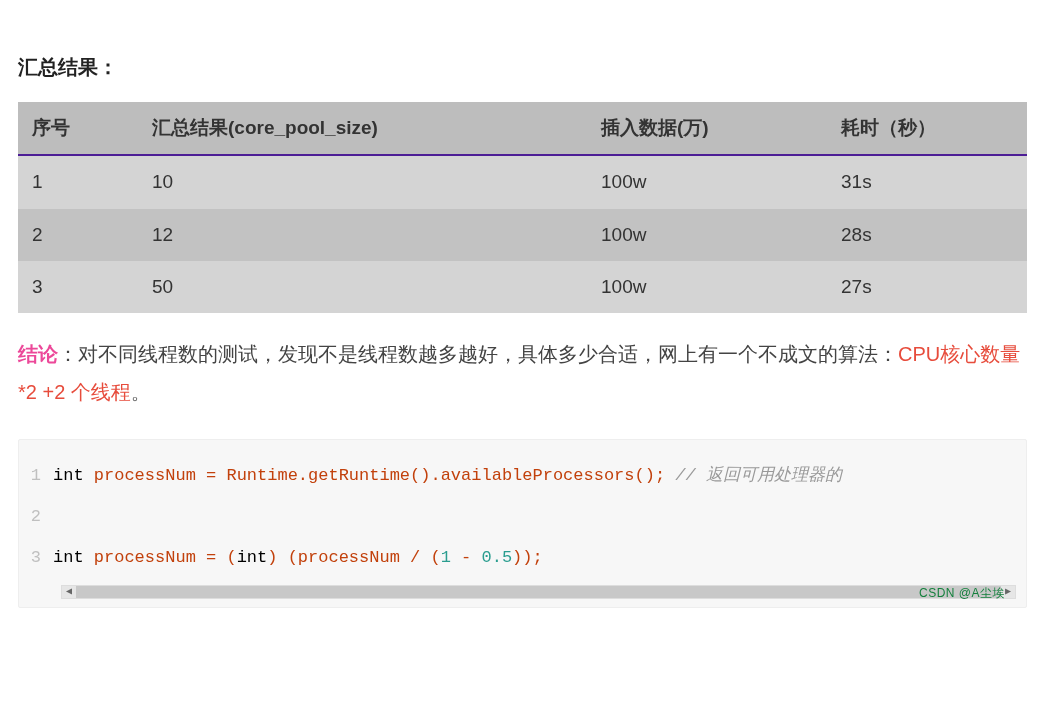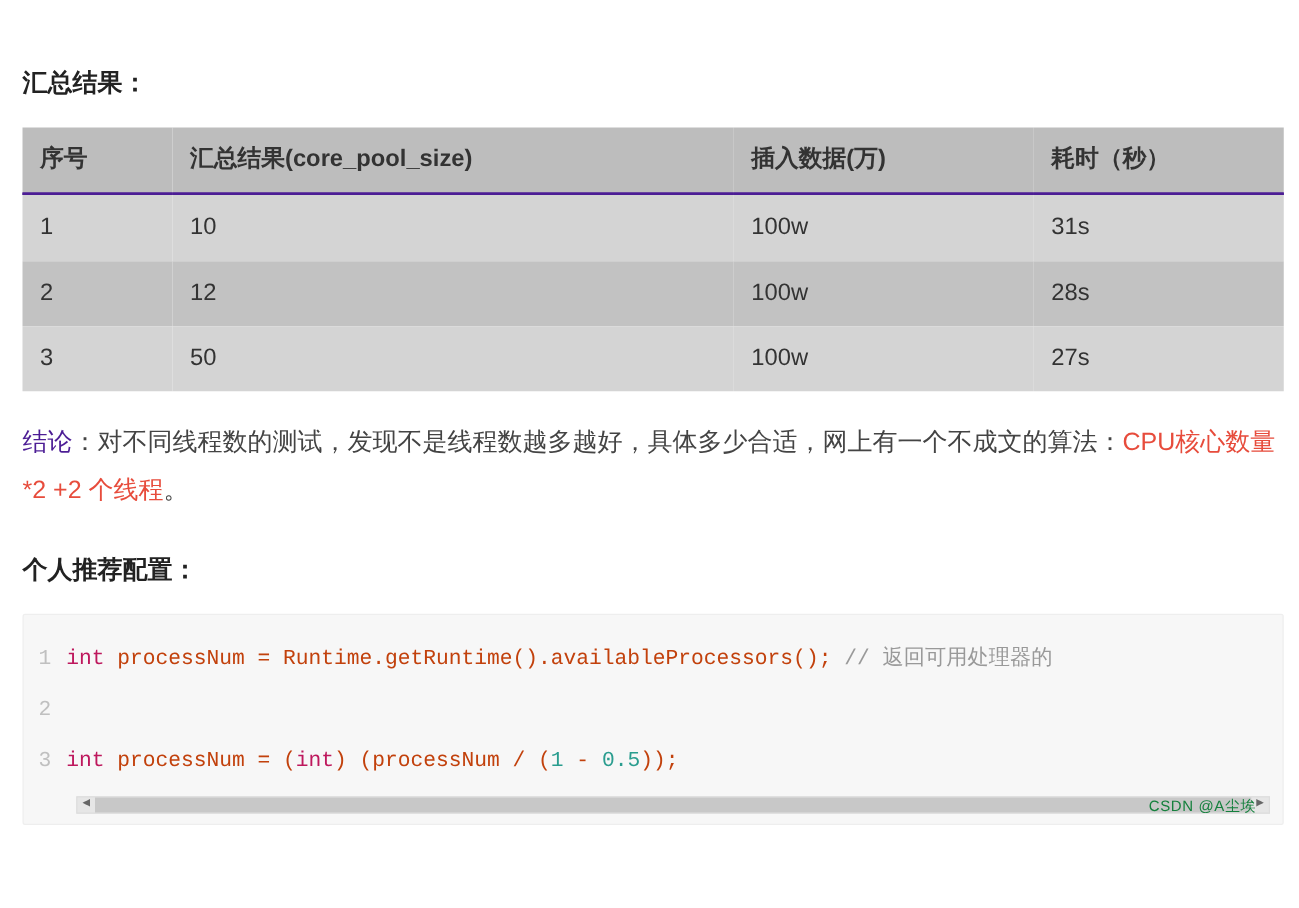--- a/index.html
+++ b/index.html
@@ -38,21 +38,21 @@
     .tbl tr.even td { background: #c2c2c2; }
     .col-1 { width: 120px; }
     .col-3 { width: 240px; }
     .col-4 { width: 200px; }
     .conclusion {
       font-size: 20px;
       line-height: 1.9;
       color: #444;
       margin-bottom: 28px;
     }
-    .conclusion .label { font-weight: 400; color: #4c1d95; }
+    .conclusion .label { font-weight: 700; color: #ec4899; }
     .formula { color: #e74c3c; }
     .code-block {
       background: #f7f7f7;
       border: 1px solid #eee;
       border-radius: 2px;
       padding: 12px 0 0 0;
       font-family: Consolas, "Courier New", monospace;
       font-size: 17px;
       position: relative;
     }
@@ -68,23 +68,23 @@
     }
     .lineno {
       display: inline-block;
       width: 34px;
       text-align: right;
       padding-right: 12px;
       color: #c0c0c0;
       user-select: none;
       flex-shrink: 0;
     }
-    .tok-kw { color: #be185d; text-align: center; }
+    .tok-kw { color: #000000; text-align: center; }
     .tok-num { color: #2a9d8f; }
-    .tok-comment { color: #999; }
+    .tok-comment { color: #999; font-style: italic; }
     .tok-plain { color: #c2410c; }
     .scrollbar-wrap {
       padding: 0 10px 8px 42px;
     }
     .fake-scrollbar {
       height: 14px;
       background: #e6e6e6;
       position: relative;
       border: 1px solid #ddd;
     }
@@ -154,21 +154,20 @@
           <td class="col-3">100w</td>
           <td class="col-4">27s</td>
         </tr>
       </tbody>
 </table>
 
 <p class="conclusion">
   <span class="label">结论</span><span>：对不同线程数的测试，发现不是线程数越多越好，具体多少合适，网上有一个不成文的算法：</span><span class="formula">CPU核心数量*2 +2 个线程</span><span>。</span>
 </p>
 
-<h3>个人推荐配置：</h3>
 
 <div class="code-block">
   <div class="code-lines" id="code-lines">
         <div class="code-line"><span class="lineno">1</span><span><span class="tok-kw">int</span><span class="tok-plain"> processNum = Runtime.getRuntime().availableProcessors(); </span><span class="tok-comment">// 返回可用处理器的</span></span></div>
         <div class="code-line"><span class="lineno">2</span></div>
         <div class="code-line"><span class="lineno">3</span><span><span class="tok-kw">int</span><span class="tok-plain"> processNum = (</span><span class="tok-kw">int</span><span class="tok-plain">) (processNum / (</span><span class="tok-num">1</span><span class="tok-plain"> - </span><span class="tok-num">0.5</span><span class="tok-plain">));</span></span></div>
       </div>
   <div class="scrollbar-wrap">
     <div class="fake-scrollbar">
       <span class="arrow left">◀</span>

